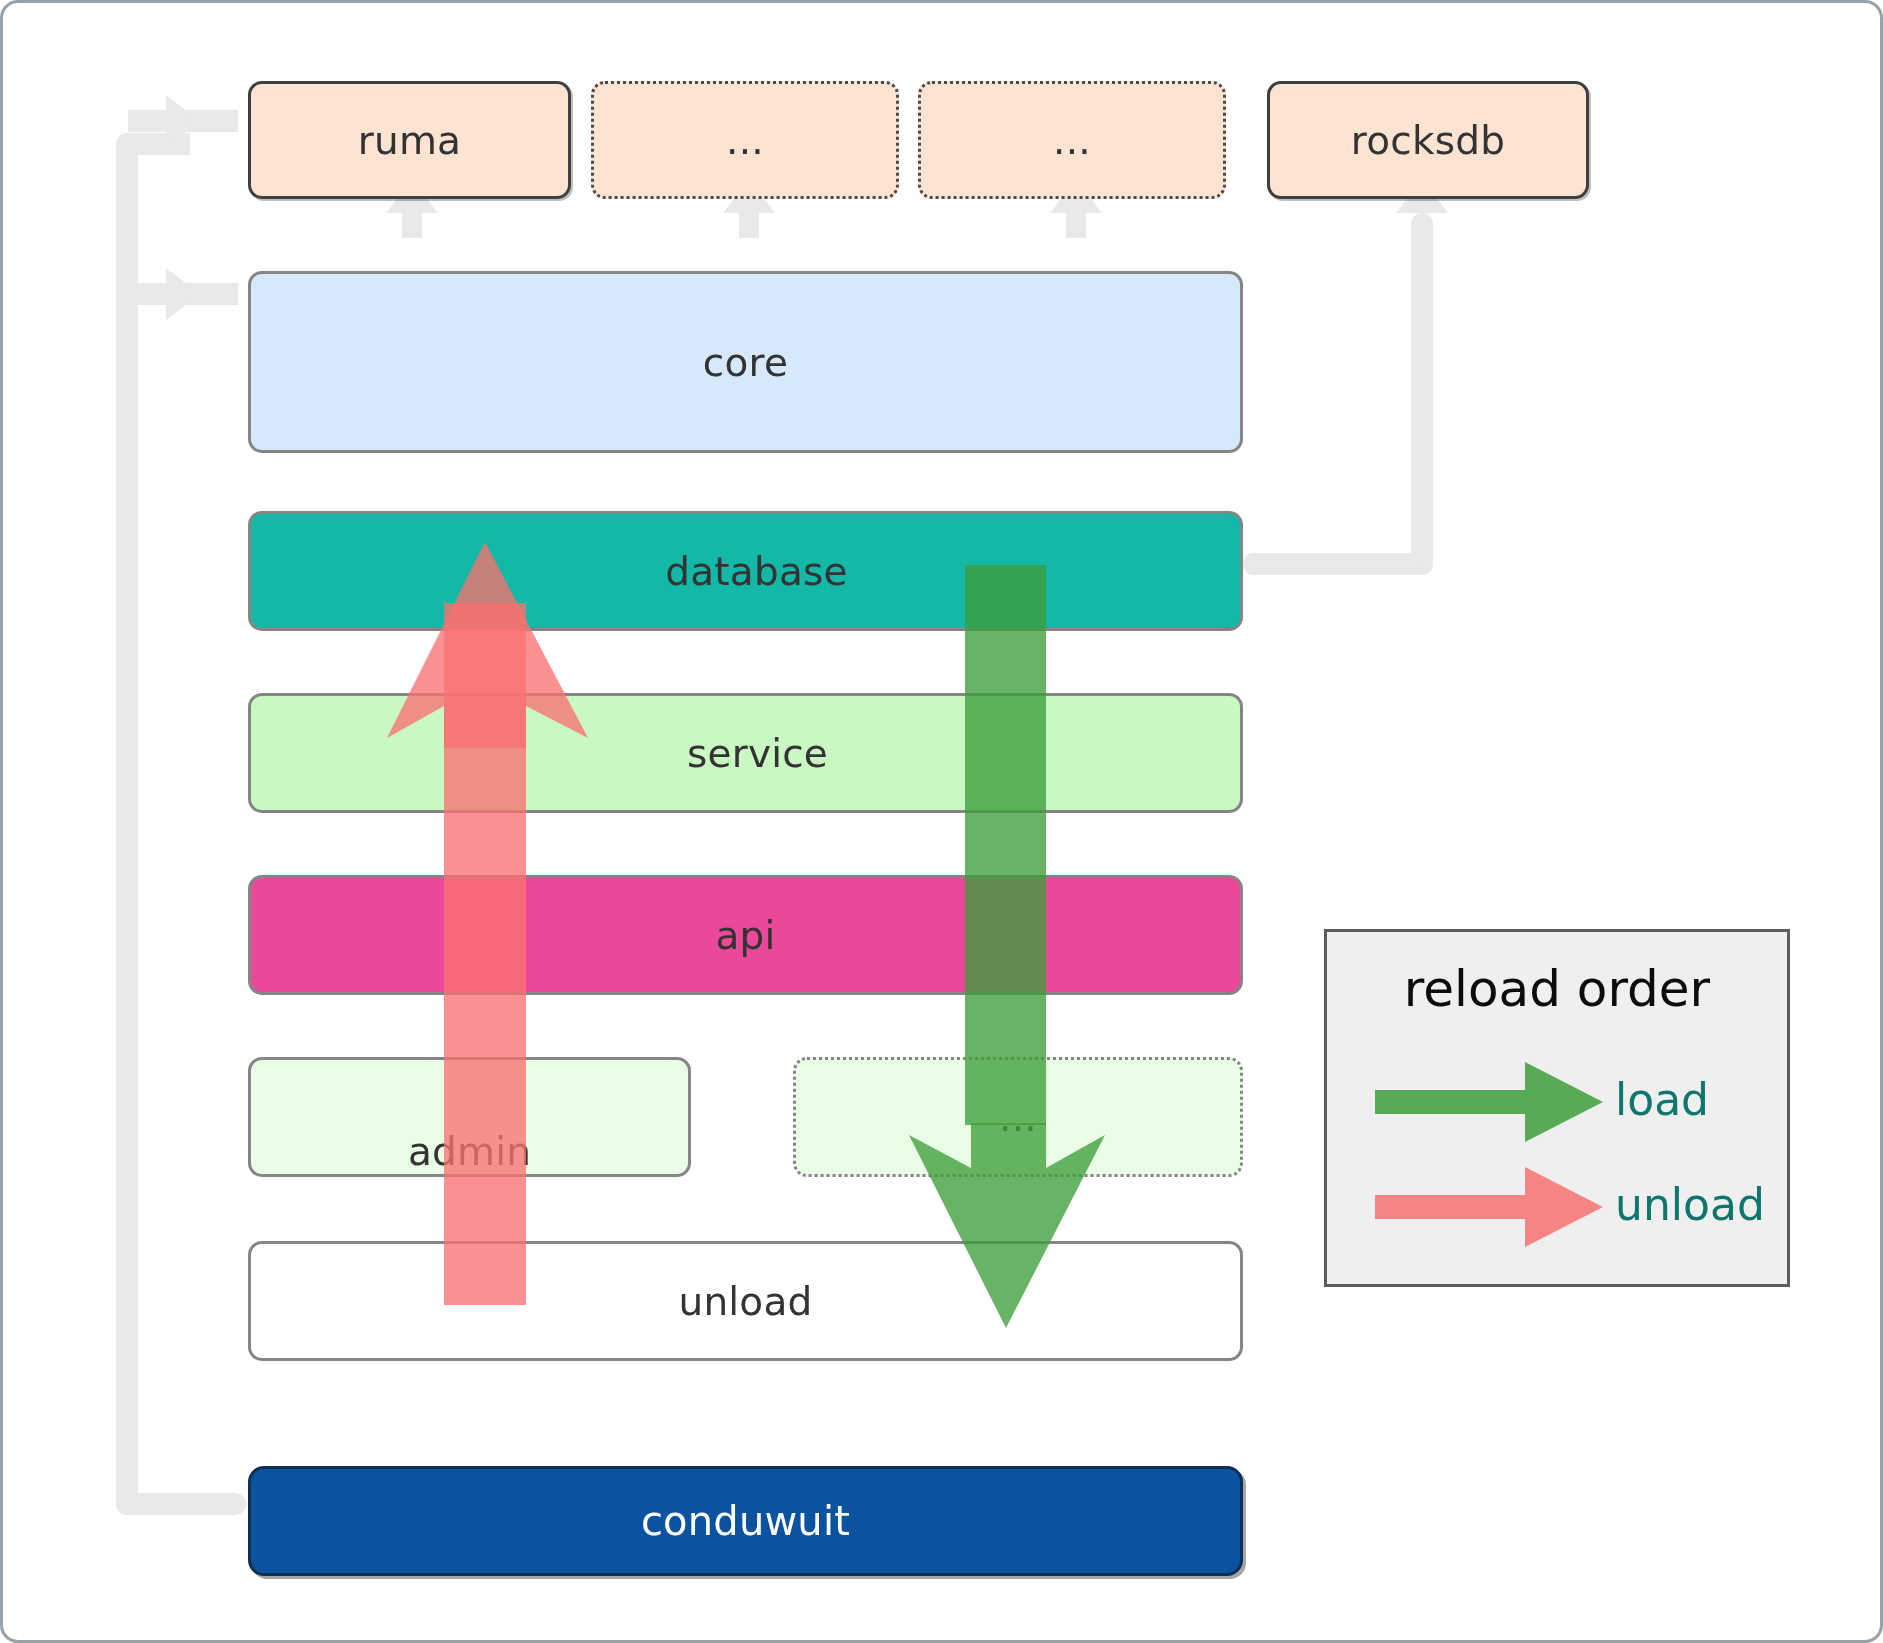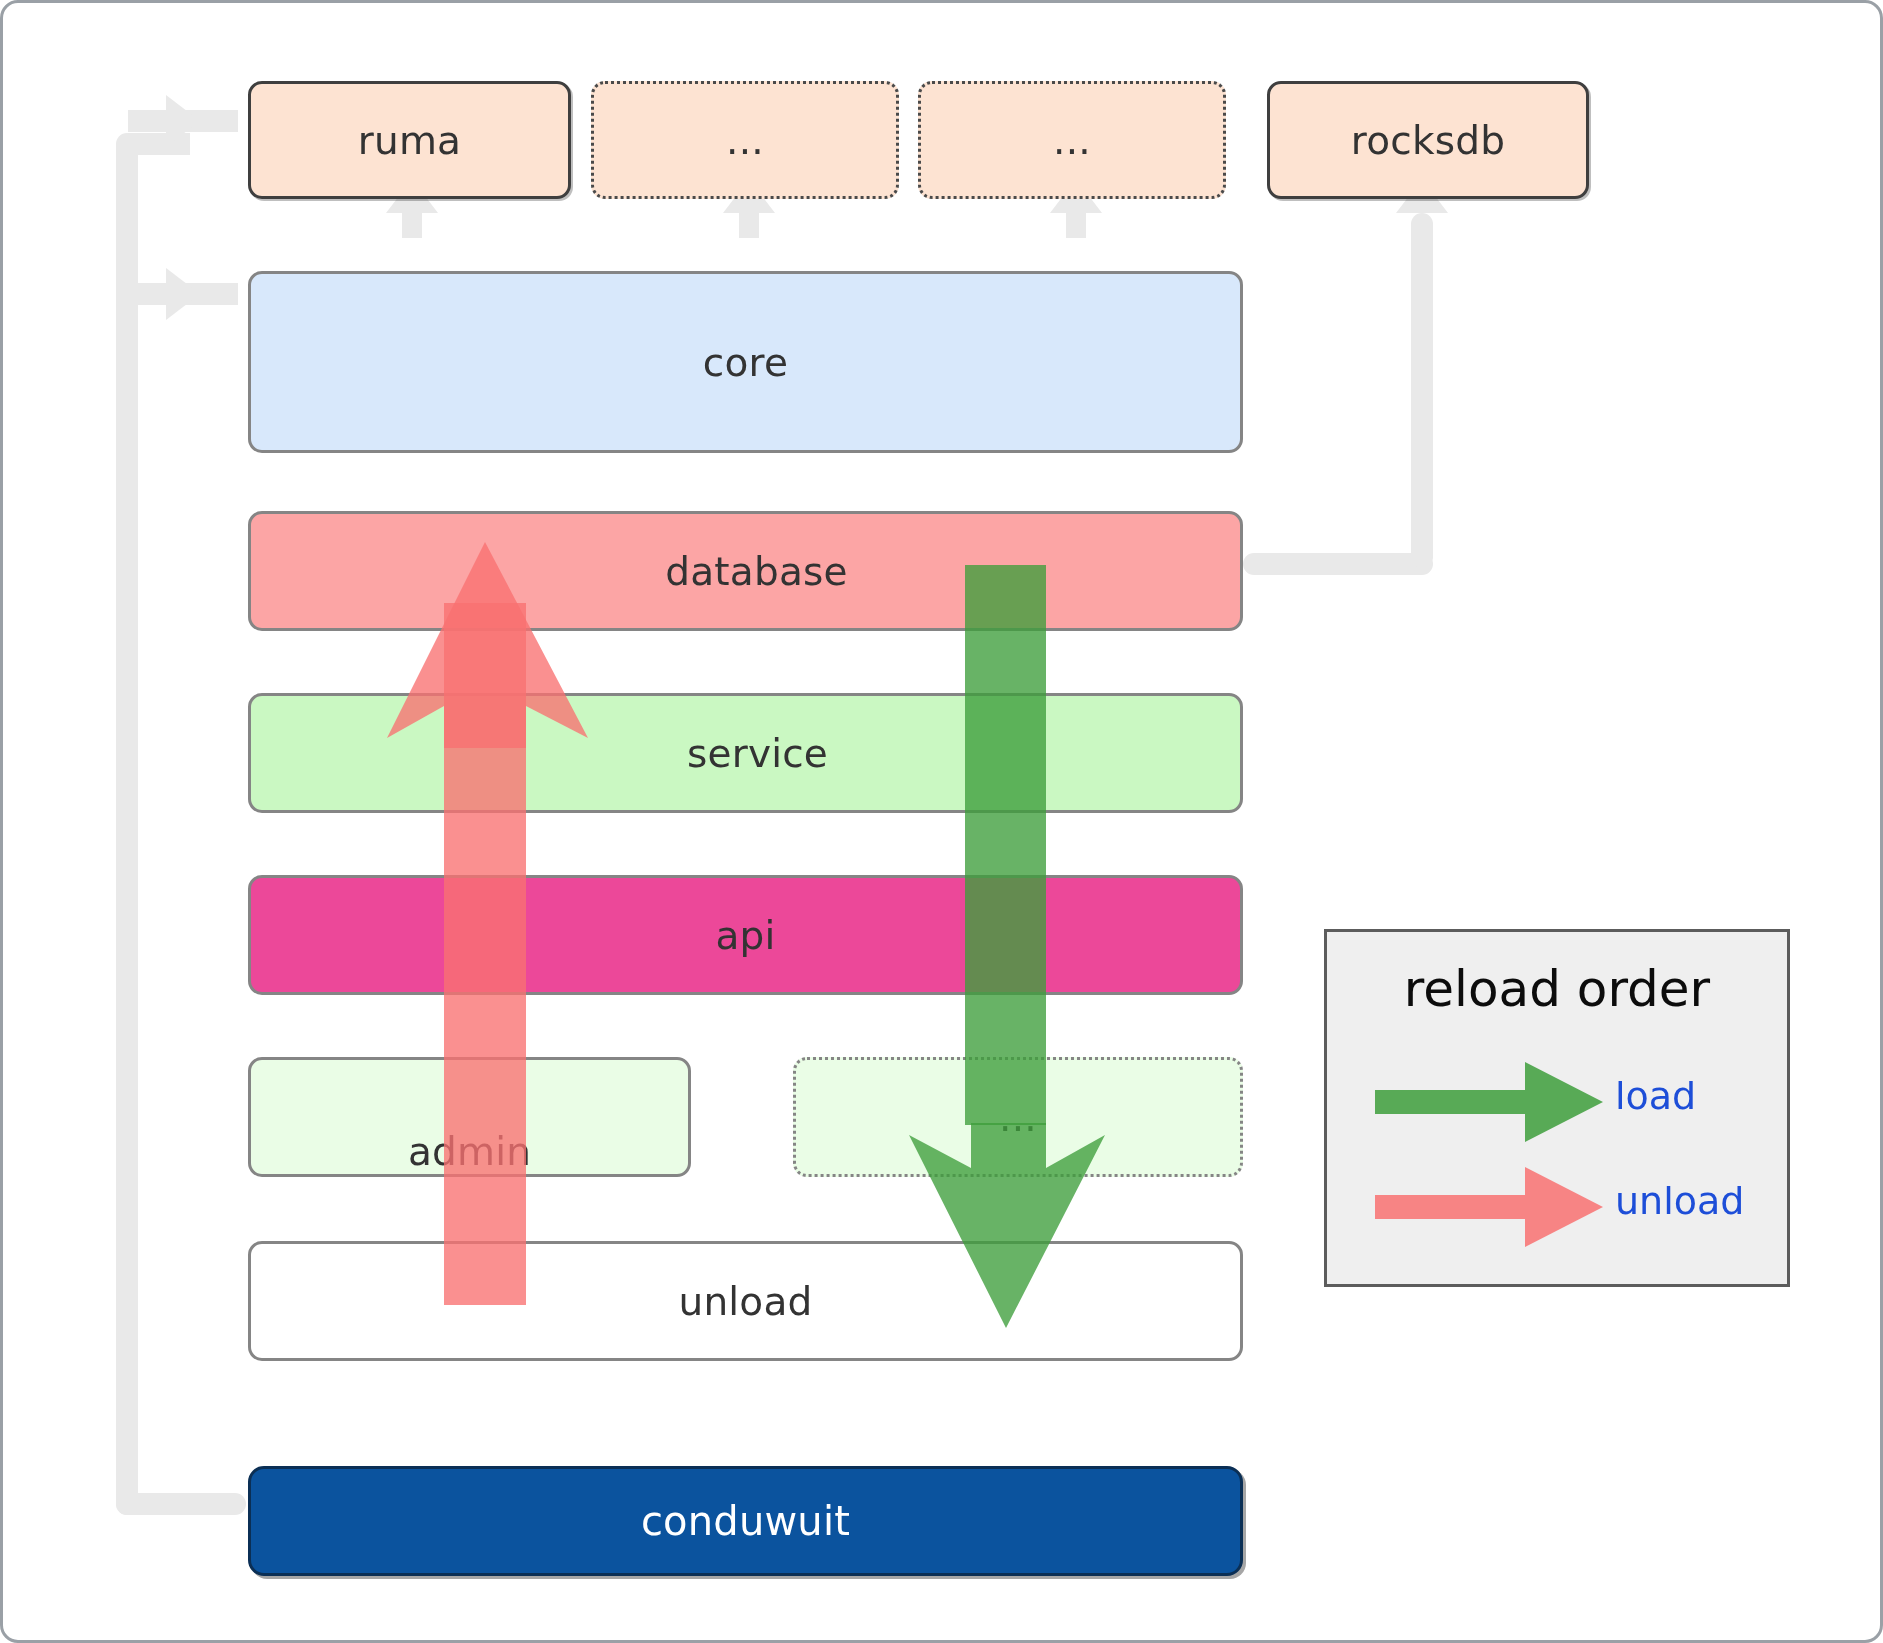--- a/index.html
+++ b/index.html
@@ -45,21 +45,21 @@
     box-shadow: none;
   }
 
   
   .layer {
     border: 3px solid #858585;
   }
   .layer.dotted { border: 3px dotted #858585; }
 
   .fill-core    { background: #d8e8fb; }
-  .fill-db      { background: #fca5a5; padding-left: 22px; }
+  .fill-db      { background: #14b8a6; padding-left: 22px; }
   .fill-service { background: #caf8c2; }
   .fill-api     { background: #ec4899; }
   .fill-admin   { background: #eafde6; }
   .fill-router  { background: #ffffff; }
 
   .root {
     background: #0b539e;
     border: 3px solid #0b2f55;
     border-radius: 16px;
     color: #ffffff;
@@ -104,21 +104,21 @@
   #legend .legend-title {
     position: absolute;
     top: 28px; left: 0; right: 0;
     text-align: center;
     font-size: 50px;
     color: #0c0c0c;
   }
   .legend-row { position: absolute; left: 36px; width: 400px; height: 88px; }
   .legend-label {
     position: absolute; left: 252px; top: 12px;
-    font-size: 38px; color: #1d4ed8;
+    font-size: 44px; color: #0f766e;
   }
   .legend-arrow { position: absolute; left: 12px; top: 0; }
 </style>
 </head>
 <body>
 
 <div id="canvas">
 
   <div class="grey" style="left:113px; top:130px; width:22px; height:1382px; border-radius:11px;"></div>
   <div class="grey" style="left:113px; top:1490px; width:130px; height:22px; border-radius:11px;"></div>

